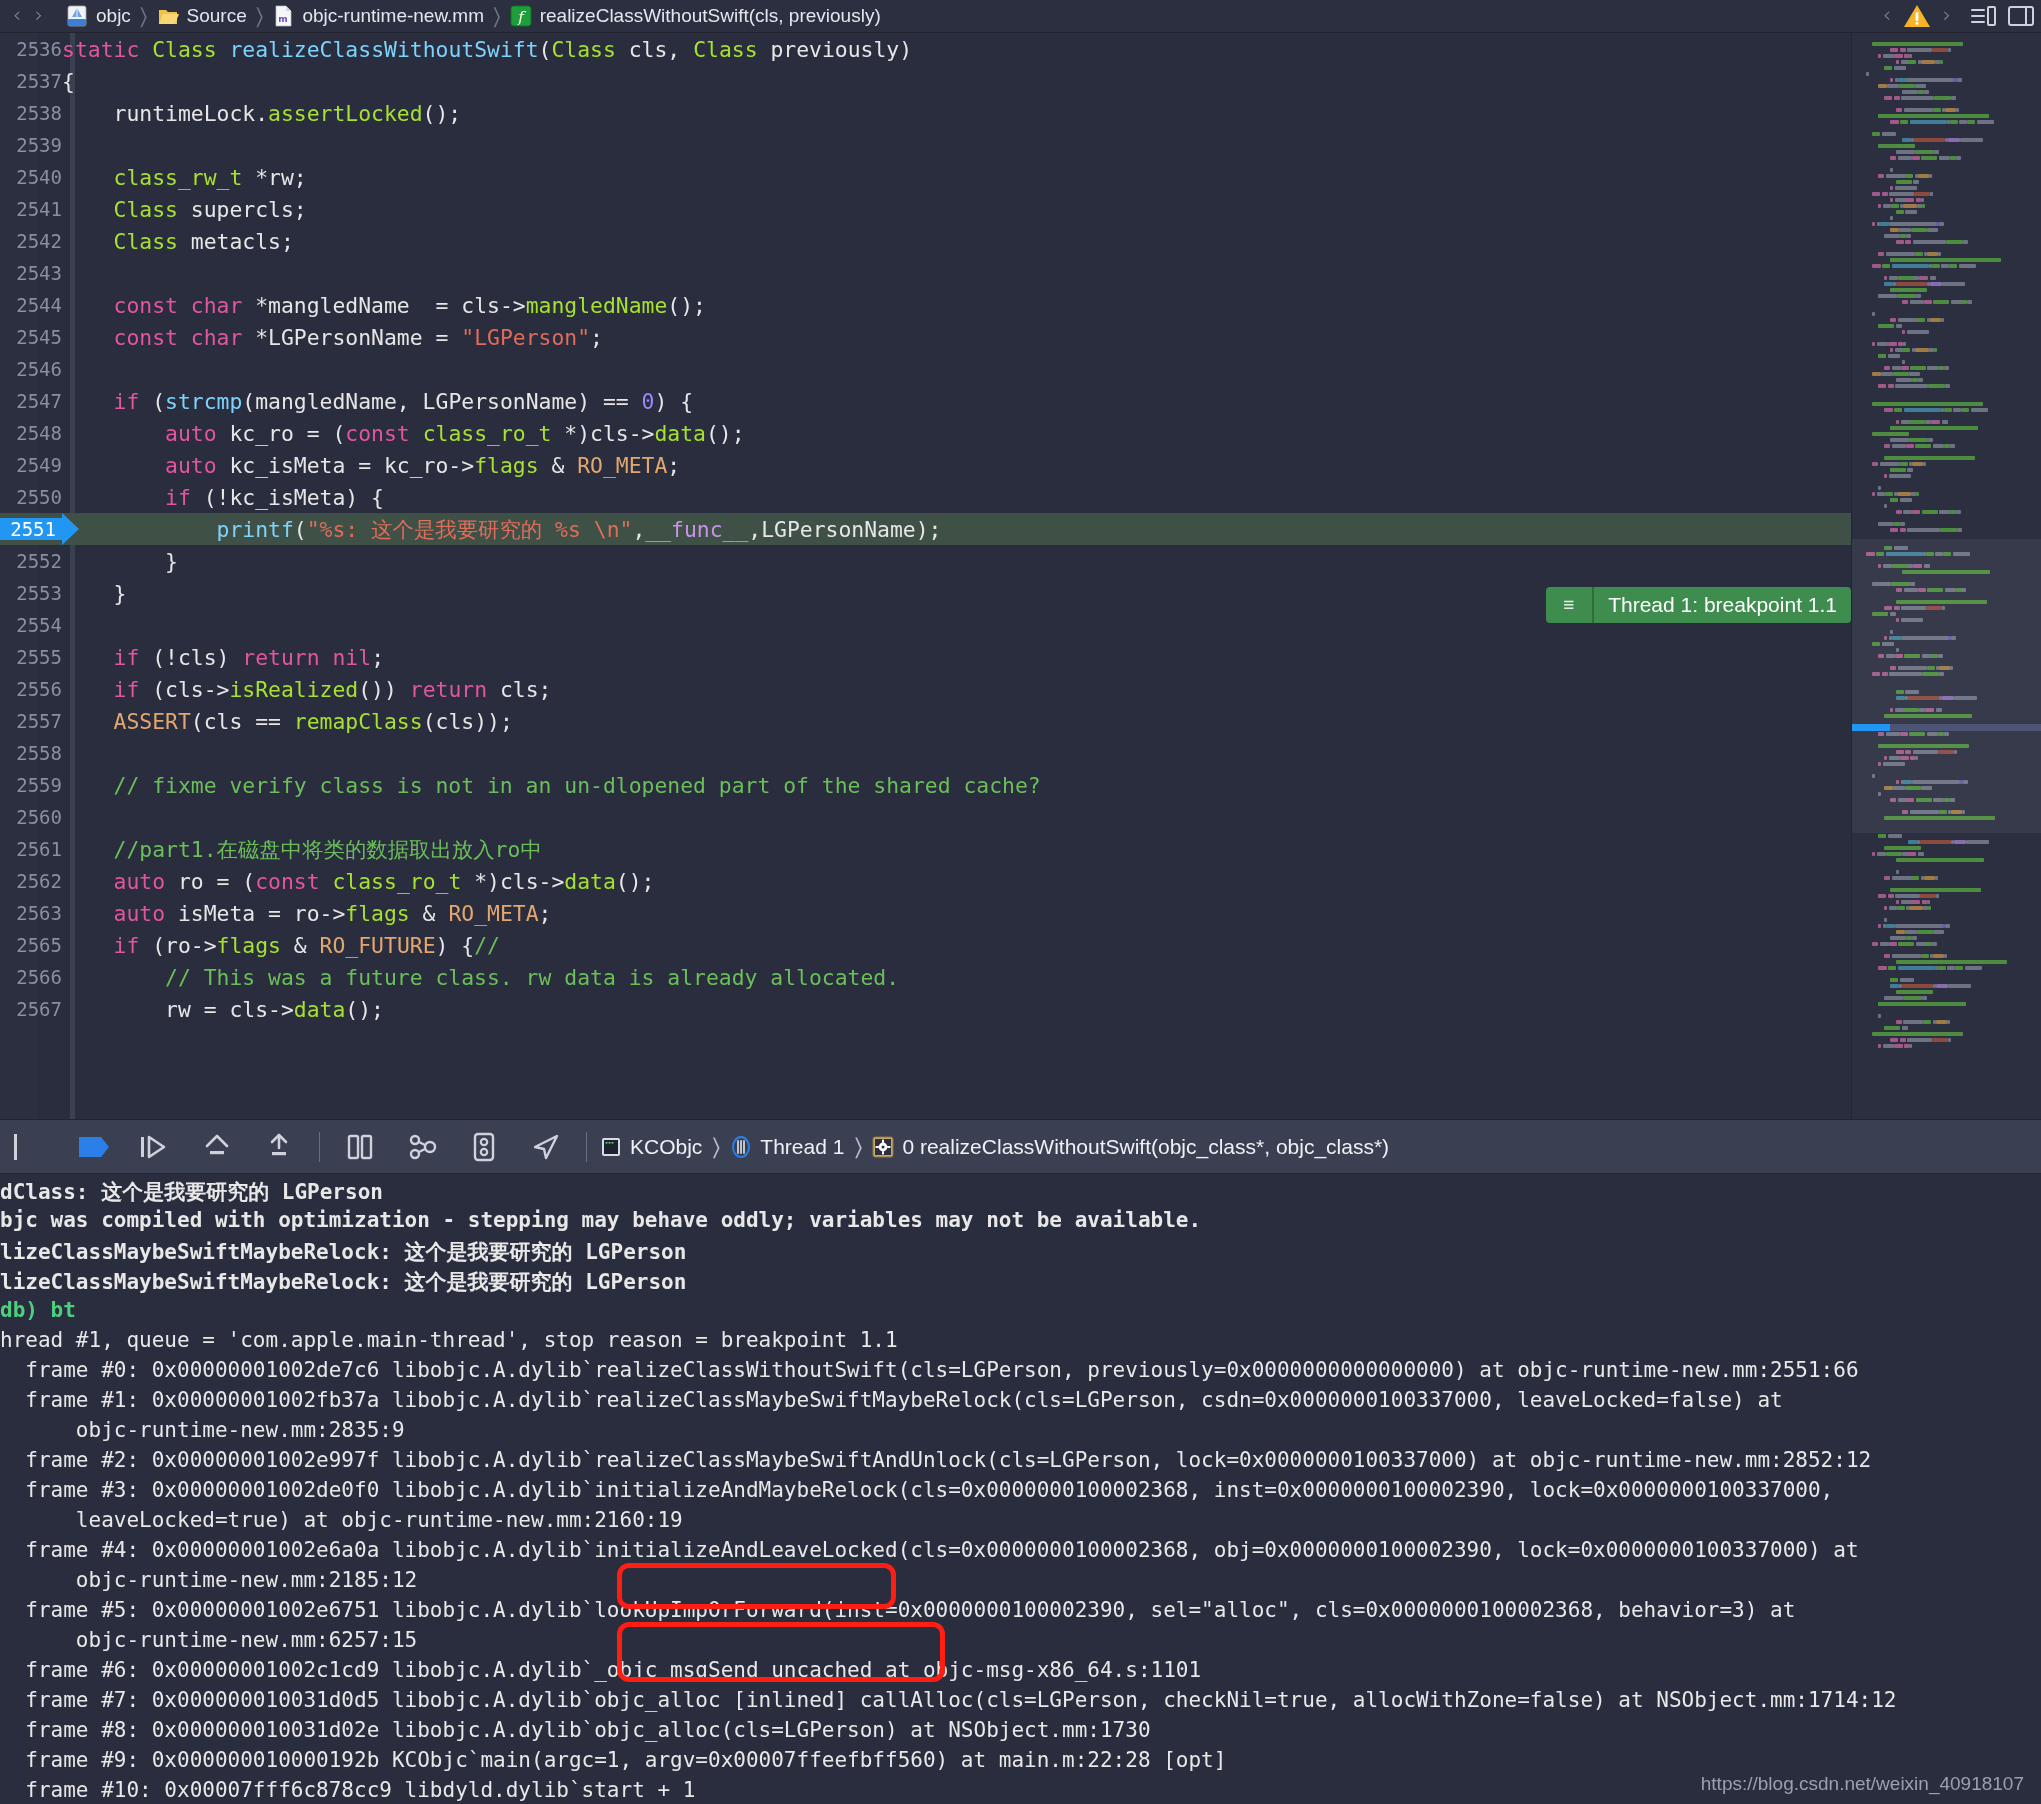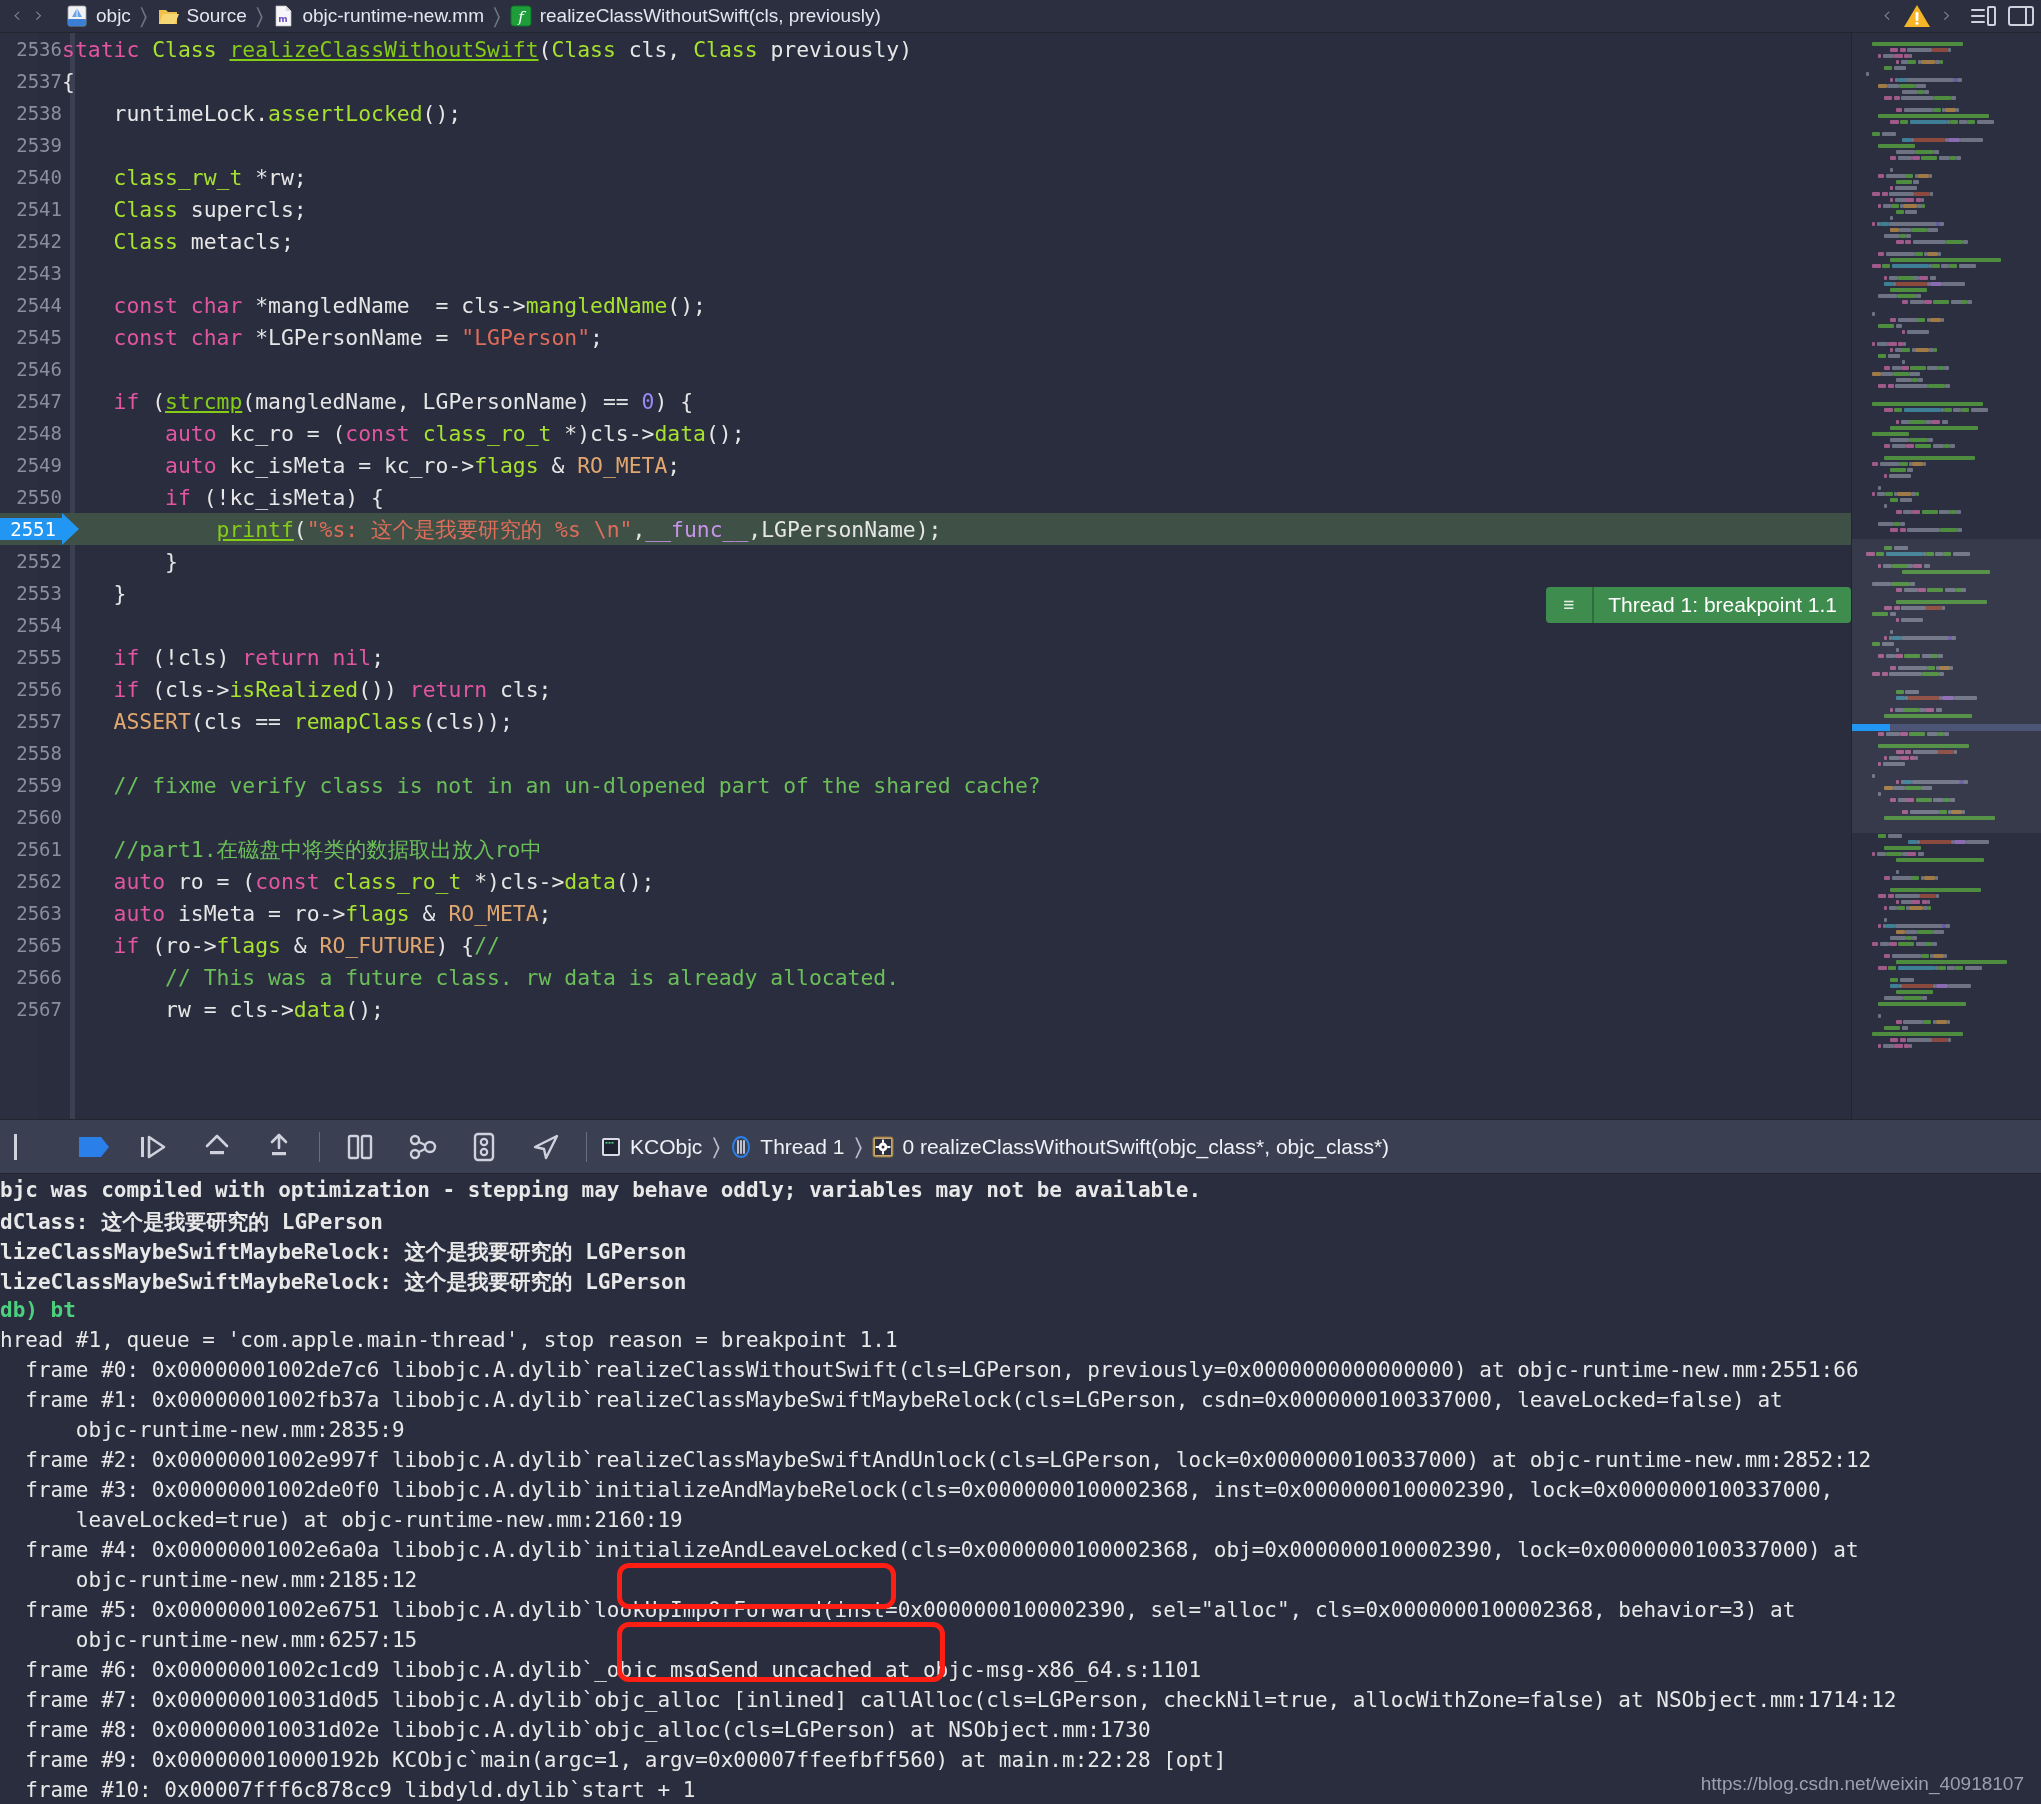--- a/index.html
+++ b/index.html
@@ -59,21 +59,21 @@
   .cline.hl .lnum { background: #2196f3; color: #ffffff; width: 62px; padding-right:6px; }
   .hl-arrow {
     position: absolute; left: 62px; top: 0; width: 0; height: 0;
     border-top: 16px solid transparent; border-bottom: 16px solid transparent;
     border-left: 17px solid #2196f3;
   }
 
   
   .kw   { color: #e255a1; }   
   .typ  { color: #a6e22e; }   
-  .fn   { color: #84cc16; text-decoration: underline; }   
+  .fn   { color: #7dd3fc; }   
   .mth  { color: #a6e22e; }   
   .cmt  { color: #6bbf59; }   
   .str  { color: #e06c5a; }   
   .mac  { color: #e2a76f; }   
   .num  { color: #9b87f5; }
   .pln  { color: #e6e6e6; }
   .vio  { color: #c792ea; }
 
   
   .bp-badge {
@@ -1148,22 +1148,22 @@
           </g>
           <circle cx="11" cy="11" r="1.5" fill="#2a2e3e"></circle>
         </svg>
         <span>0 realizeClassWithoutSwift(objc_class*, objc_class*)</span>
       </div>
     </div>
   </div>
 
   <div class="console">
     <div id="console-lines">
+        <div class="logline bold">dClass: 这个是我要研究的 LGPerson</div>
         <div class="logline bold">bjc was compiled with optimization - stepping may behave oddly; variables may not be available.</div>
-        <div class="logline bold">dClass: 这个是我要研究的 LGPerson</div>
         <div class="logline bold">lizeClassMaybeSwiftMaybeRelock: 这个是我要研究的 LGPerson</div>
         <div class="logline bold">lizeClassMaybeSwiftMaybeRelock: 这个是我要研究的 LGPerson</div>
         <div class="logline bold prompt">db) bt</div>
         <div class="logline">hread #1, queue = 'com.apple.main-thread', stop reason = breakpoint 1.1</div>
         <div class="logline">  frame #0: 0x00000001002de7c6 libobjc.A.dylib`realizeClassWithoutSwift(cls=LGPerson, previously=0x0000000000000000) at objc-runtime-new.mm:2551:66</div>
         <div class="logline">  frame #1: 0x00000001002fb37a libobjc.A.dylib`realizeClassMaybeSwiftMaybeRelock(cls=LGPerson, csdn=0x0000000100337000, leaveLocked=false) at</div>
         <div class="logline">      objc-runtime-new.mm:2835:9</div>
         <div class="logline">  frame #2: 0x00000001002e997f libobjc.A.dylib`realizeClassMaybeSwiftAndUnlock(cls=LGPerson, lock=0x0000000100337000) at objc-runtime-new.mm:2852:12</div>
         <div class="logline">  frame #3: 0x00000001002de0f0 libobjc.A.dylib`initializeAndMaybeRelock(cls=0x0000000100002368, inst=0x0000000100002390, lock=0x0000000100337000,</div>
         <div class="logline">      leaveLocked=true) at objc-runtime-new.mm:2160:19</div>

